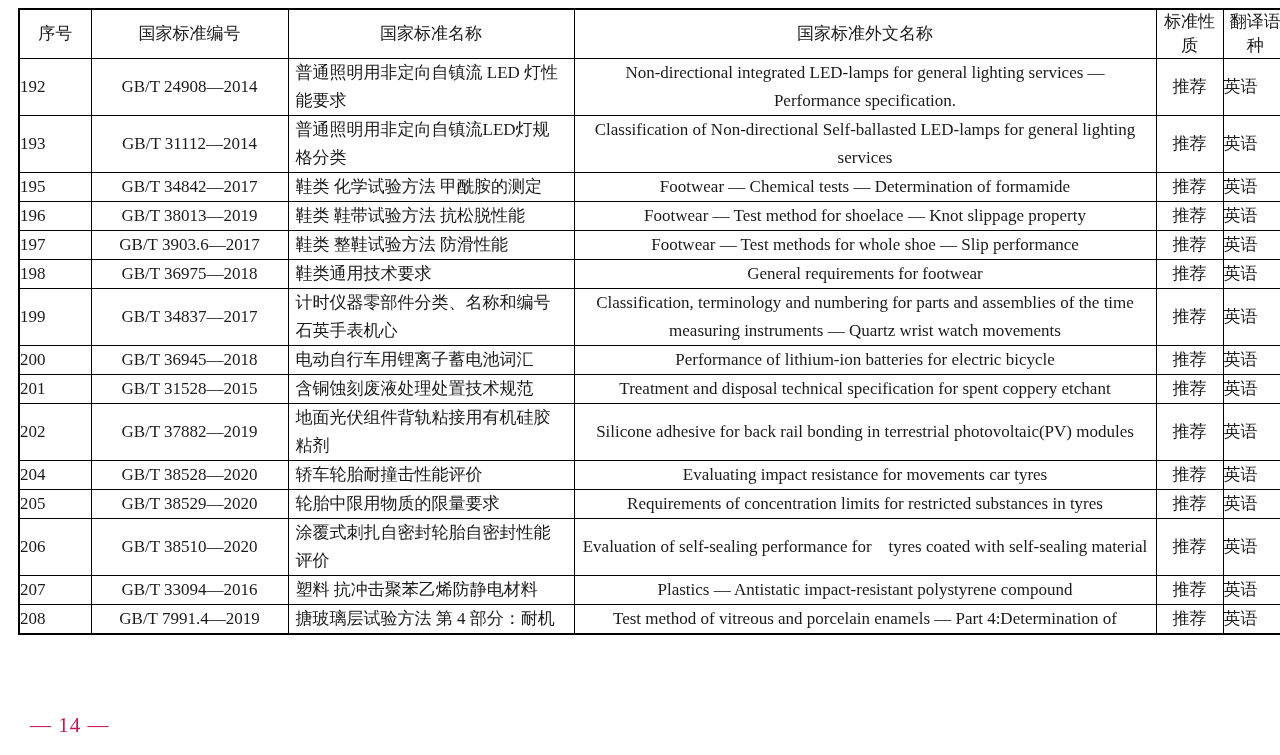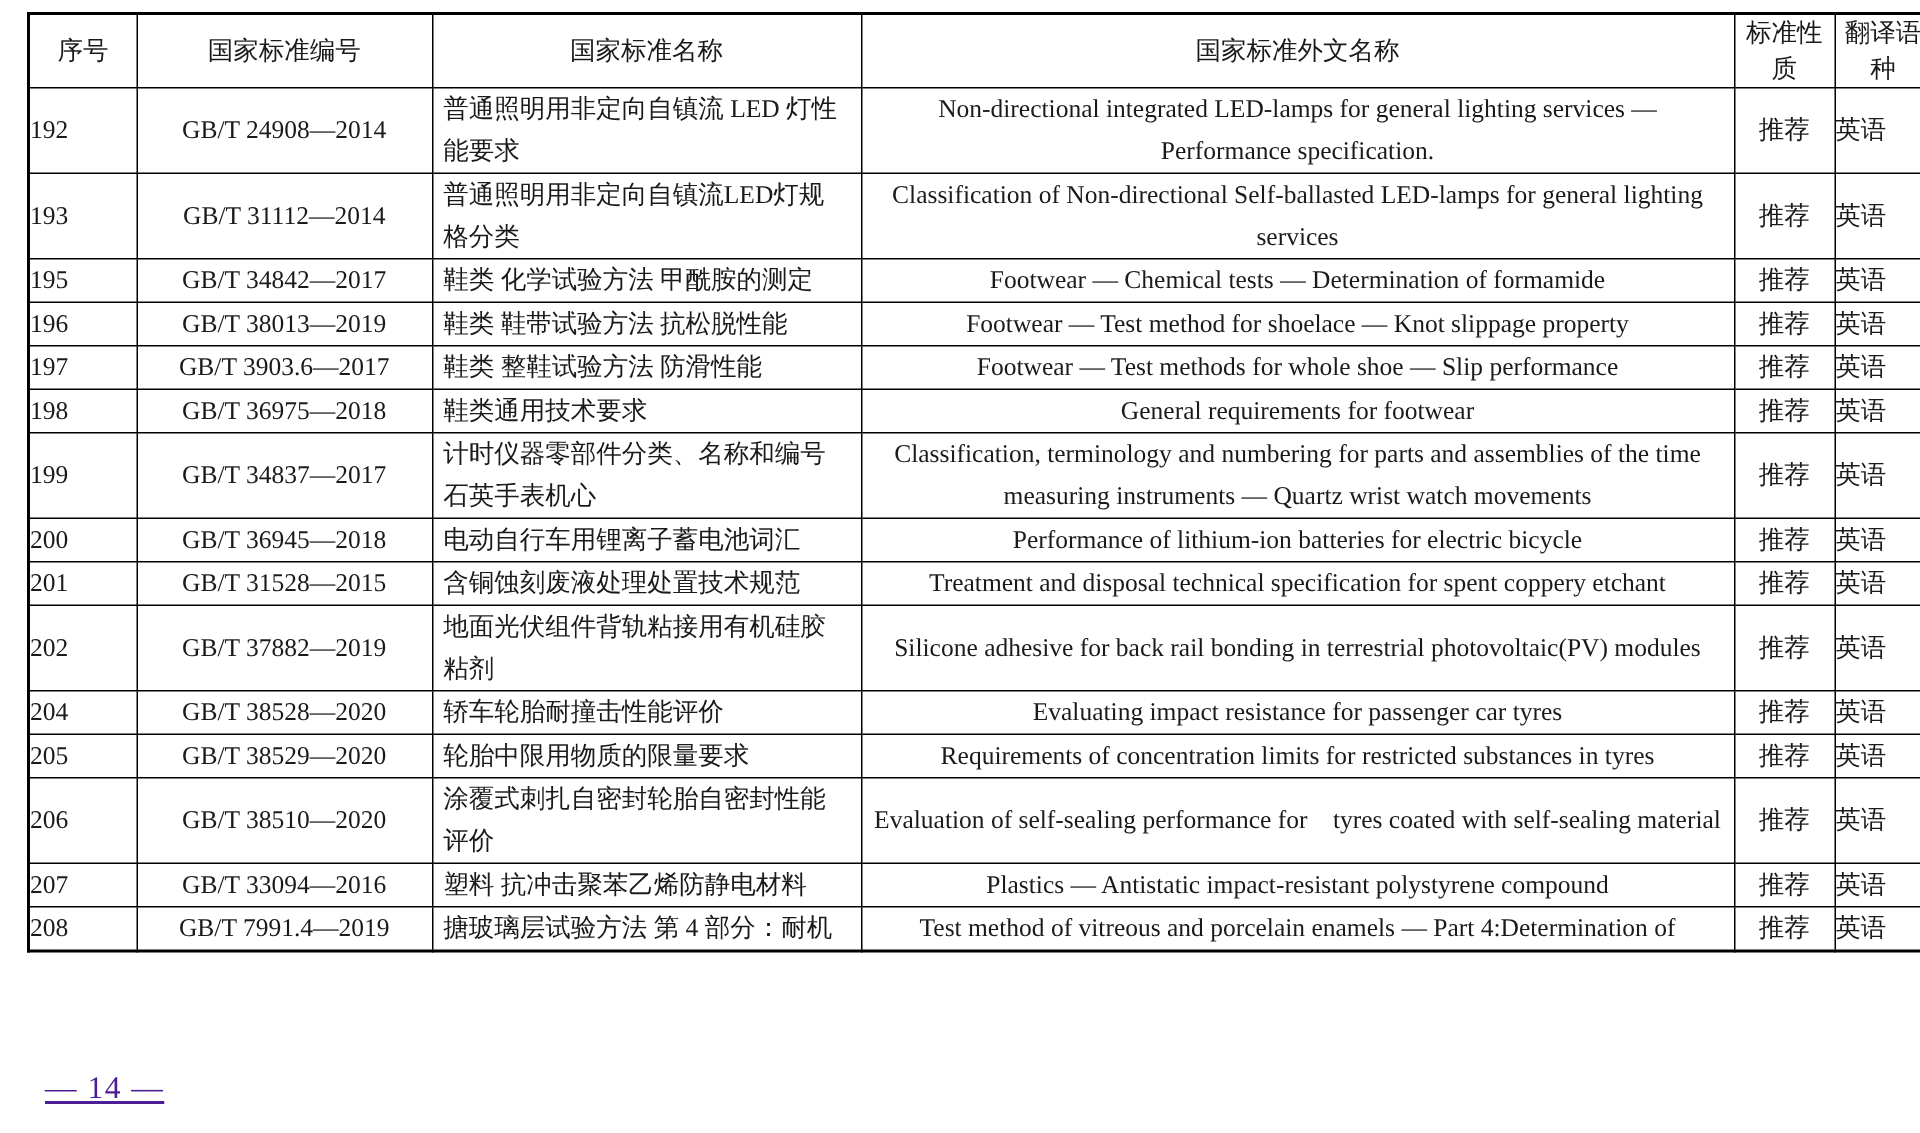--- a/index.html
+++ b/index.html
@@ -57,24 +57,23 @@
   td.c-en     { text-align: center; padding: 0 8px; white-space: pre-wrap; }
   td.c-nature { text-align: center; }
   td.c-lang   { text-align: left; }
 
   .page-footer {
     position: absolute;
     left: 30px;
     top: 710px;
     font-size: 21px;
     line-height: 30px;
-    color: #4c1d95;
+    color: #be185d;
     letter-spacing: 1px;
     font-family: "Liberation Serif", "DejaVu Serif", serif;
-    text-decoration: underline;
   }
 </style>
 </head>
 <body>
 
 <div class="page">
 
   <table class="standards">
     <colgroup>
       <col class="w-no">
@@ -184,21 +183,21 @@
     <td class="c-en">Silicone adhesive for back rail bonding in terrestrial photovoltaic(PV) modules</td>
     <td class="c-nature">推荐</td>
     <td class="c-lang">英语</td>
   </tr>
 
 
   <tr>
     <td class="c-no">204</td>
     <td class="c-code">GB/T 38528—2020</td>
     <td class="c-name">轿车轮胎耐撞击性能评价</td>
-    <td class="c-en">Evaluating impact resistance for passenger car tyres</td>
+    <td class="c-en">Evaluating impact resistance for movements car tyres</td>
     <td class="c-nature">推荐</td>
     <td class="c-lang">英语</td>
   </tr>
 
   <tr>
     <td class="c-no">205</td>
     <td class="c-code">GB/T 38529—2020</td>
     <td class="c-name">轮胎中限用物质的限量要求</td>
     <td class="c-en">Requirements of concentration limits for restricted substances in tyres</td>
     <td class="c-nature">推荐</td>

